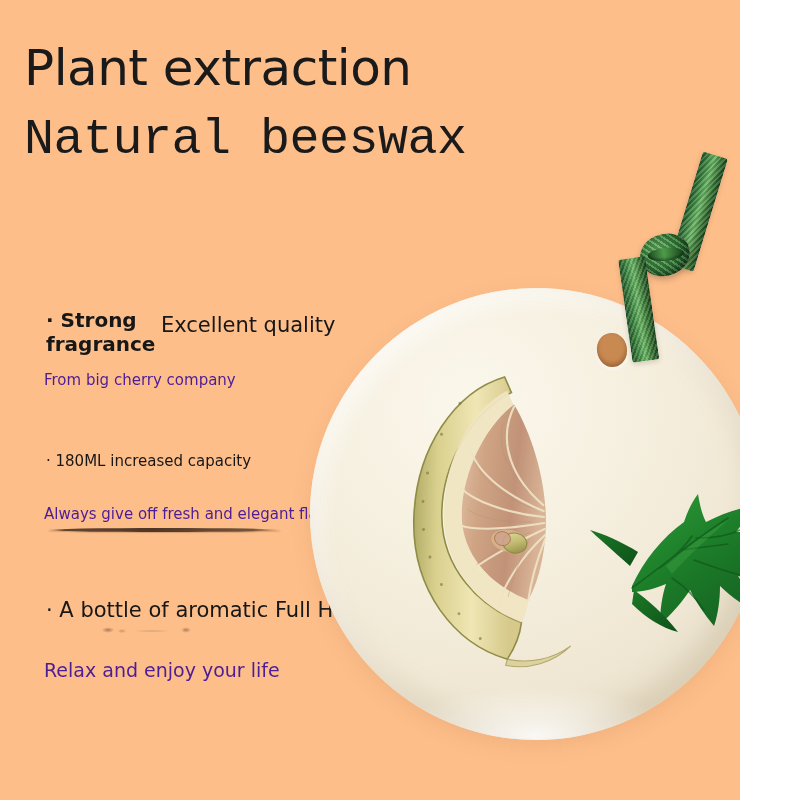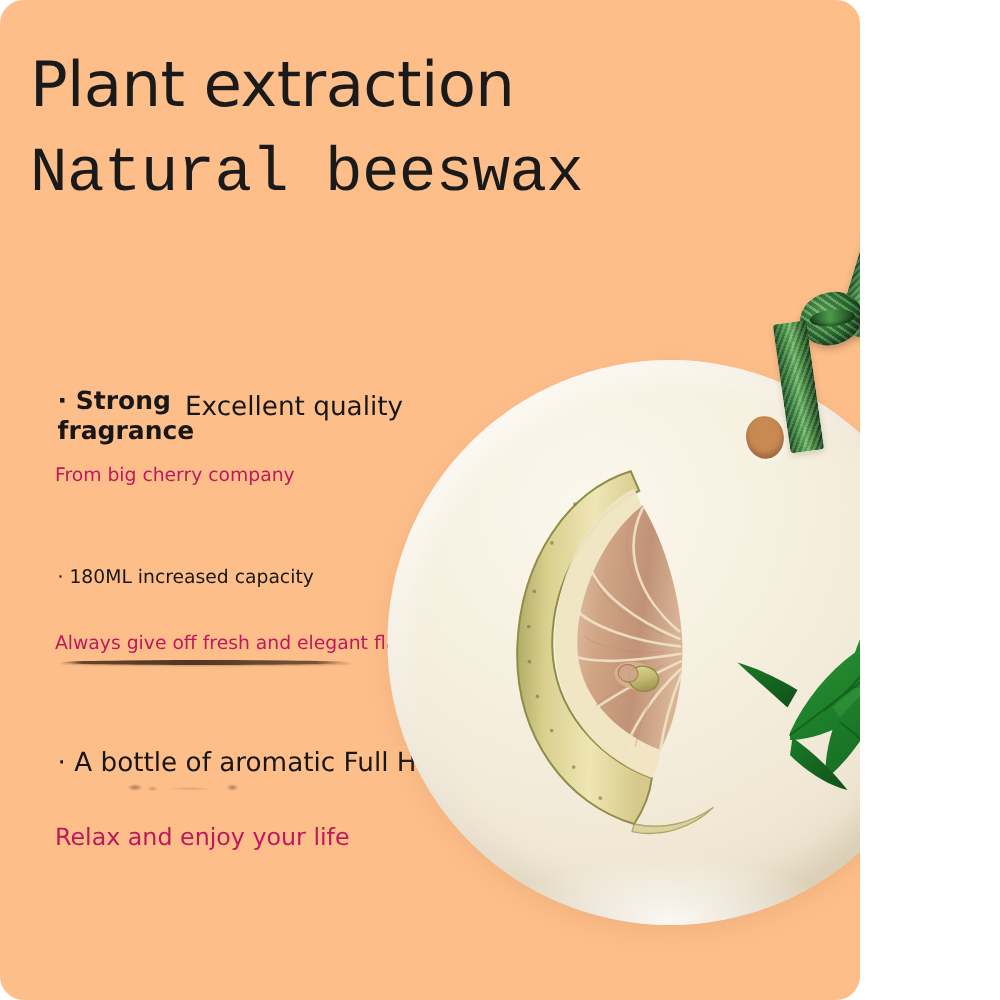--- a/index.html
+++ b/index.html
@@ -3,26 +3,25 @@
 <meta charset="utf-8">
 <title>Beeswax Sachet Product Banner</title>
 <style>
   html, body {
     margin: 0;
     padding: 0;
     background: #ffffff;
   }
   #stage {
     position: relative;
-    width: 688px;
+    width: 740px;
     height: 800px;
     overflow: hidden;
     background: #fdbe8a;
     font-family: "DejaVu Sans", "Liberation Sans", sans-serif;
-    border-radius: 19px;
     -webkit-font-smoothing: antialiased;
   }
 
   
   .headline {
     position: absolute;
     left: 24px;
     color: #1a1a1a;
     font-size: 50px;
     font-weight: 400;
@@ -48,21 +47,21 @@
     margin-left: 24px;
   }
   #feature-1 .feature-main {
     position: absolute;
     left: 22px;
     top: 0;
     width: 125px;
   }
   #feature-1 .feature-alt {
     position: absolute;
-    left: 148px;
+    left: 161px;
     top: 5px;
     color: #171717;
     font-size: 21px;
     font-weight: 400;
     white-space: nowrap;
   }
   #feature-1 .feature-sub {
     position: absolute;
     left: 44px;
     top: 63px;
@@ -95,21 +94,21 @@
   }
   #feature-3 .feature-sub {
     position: absolute;
     left: 44px;
     top: 60px;
     font-size: 19px;
     white-space: nowrap;
   }
 
   .feature-sub {
-    color: #be185d;
+    color: #4c1d95;
     font-size: 15px;
     font-weight: 400;
     line-height: 1.3;
   }
 
   
   #divider-line {
     position: absolute;
     left: 48px;
     top: 528px;

